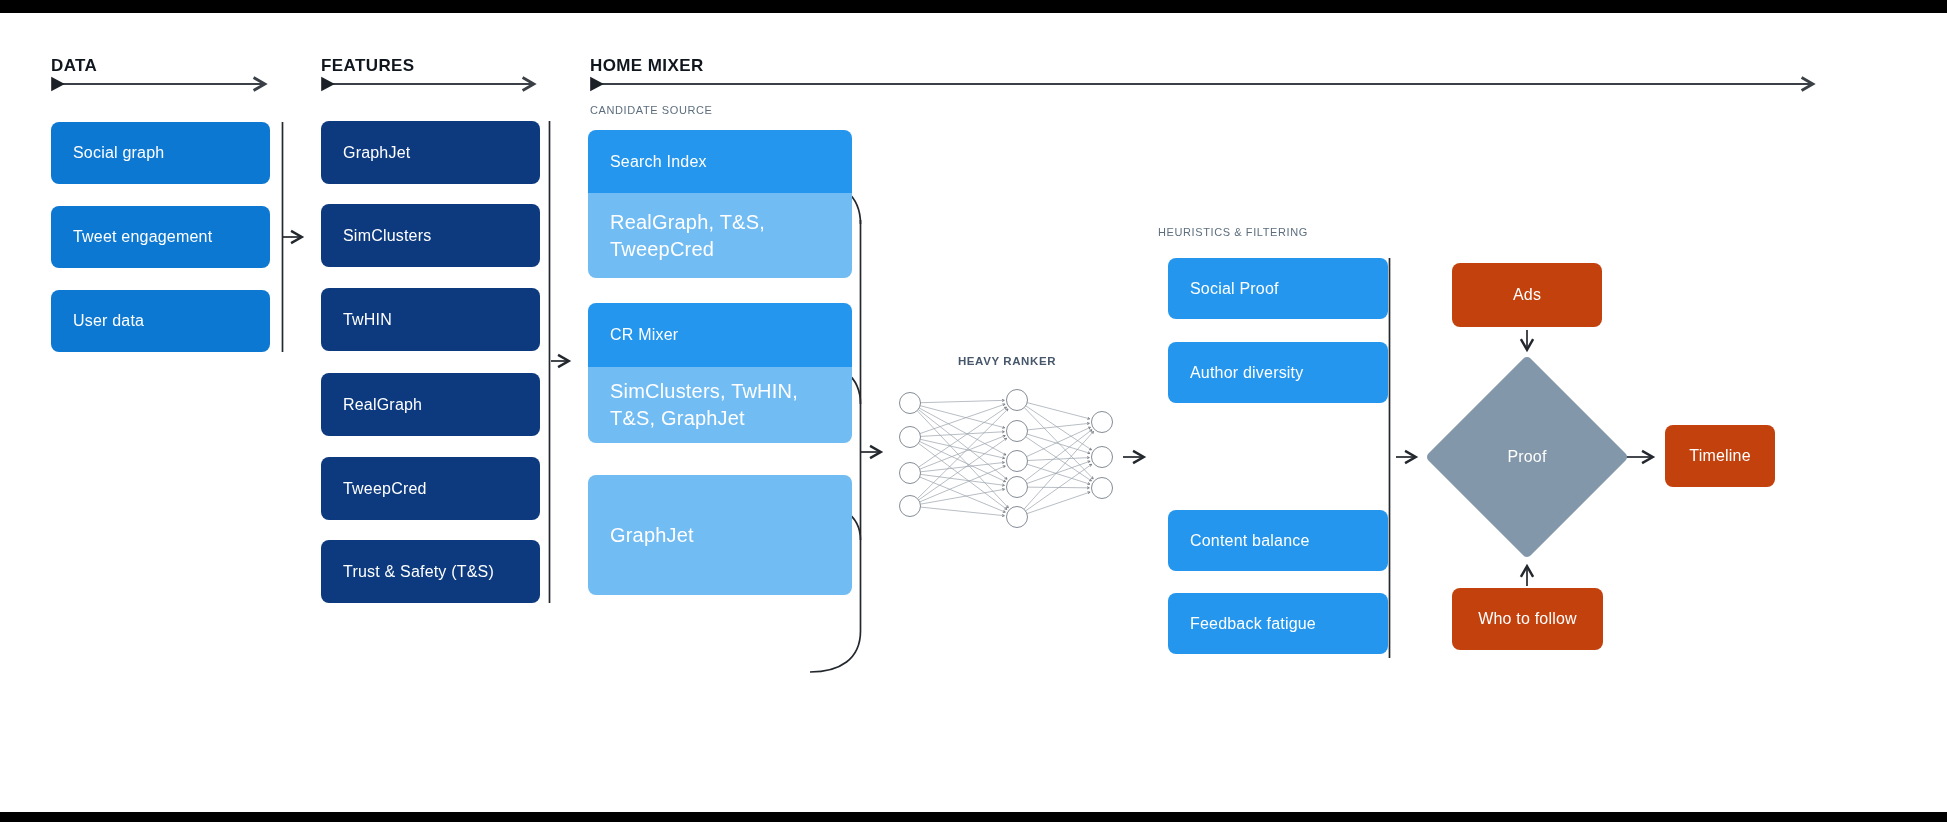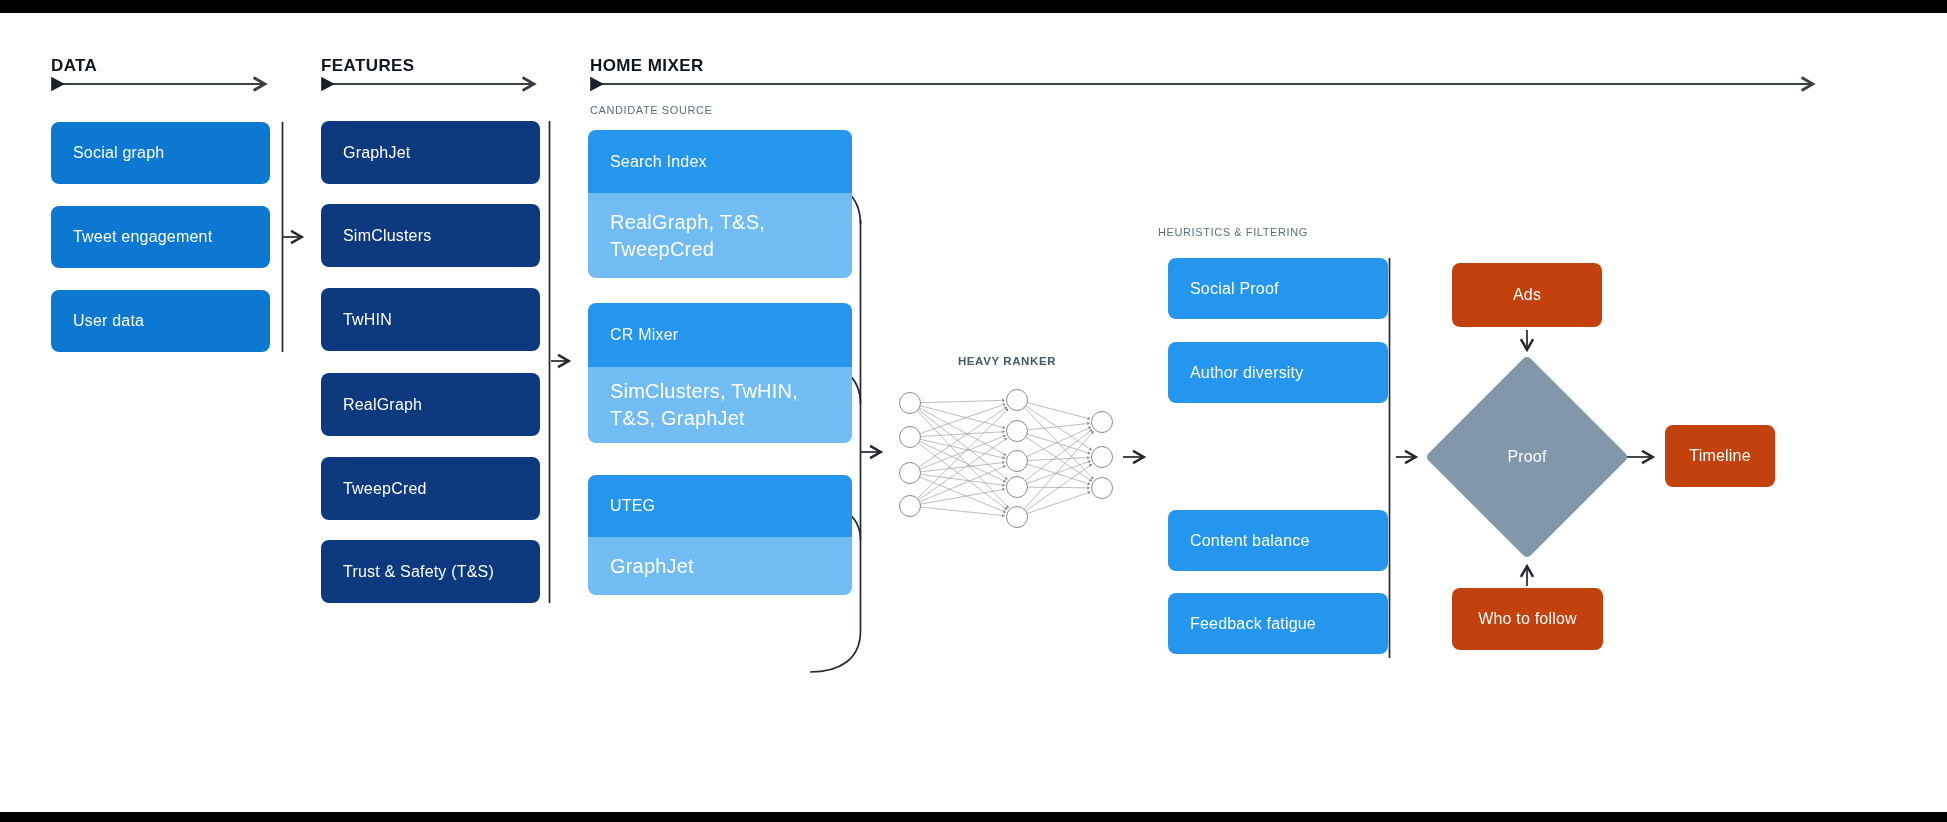--- a/index.html
+++ b/index.html
@@ -154,21 +154,20 @@
 
   <div class="cs-group" style="top:130px;height:148px">
     <div class="cs-top" style="height:63px">Search Index</div>
     <div class="cs-sub">RealGraph, T&amp;S, TweepCred</div>
   </div>
   <div class="cs-group" style="top:303px;height:140px">
     <div class="cs-top" style="height:64px">CR Mixer</div>
     <div class="cs-sub">SimClusters, TwHIN, T&amp;S, GraphJet</div>
   </div>
   <div class="cs-group" style="top:475px;height:120px">
-    <div class="cs-top" style="height:62px">UTEG</div>
     <div class="cs-sub">GraphJet</div>
   </div>
 
   <div class="box heur-box" style="top:258px">Social Proof</div>
   <div class="box heur-box" style="top:342px">Author diversity</div>
   <div class="box heur-box" style="top:510px">Content balance</div>
   <div class="box heur-box" style="top:593px">Feedback fatigue</div>
 
   <div class="box center" style="left:1452px;top:263px;width:150px;height:64px">Ads</div>
   <div class="diamond-label">Proof</div>

